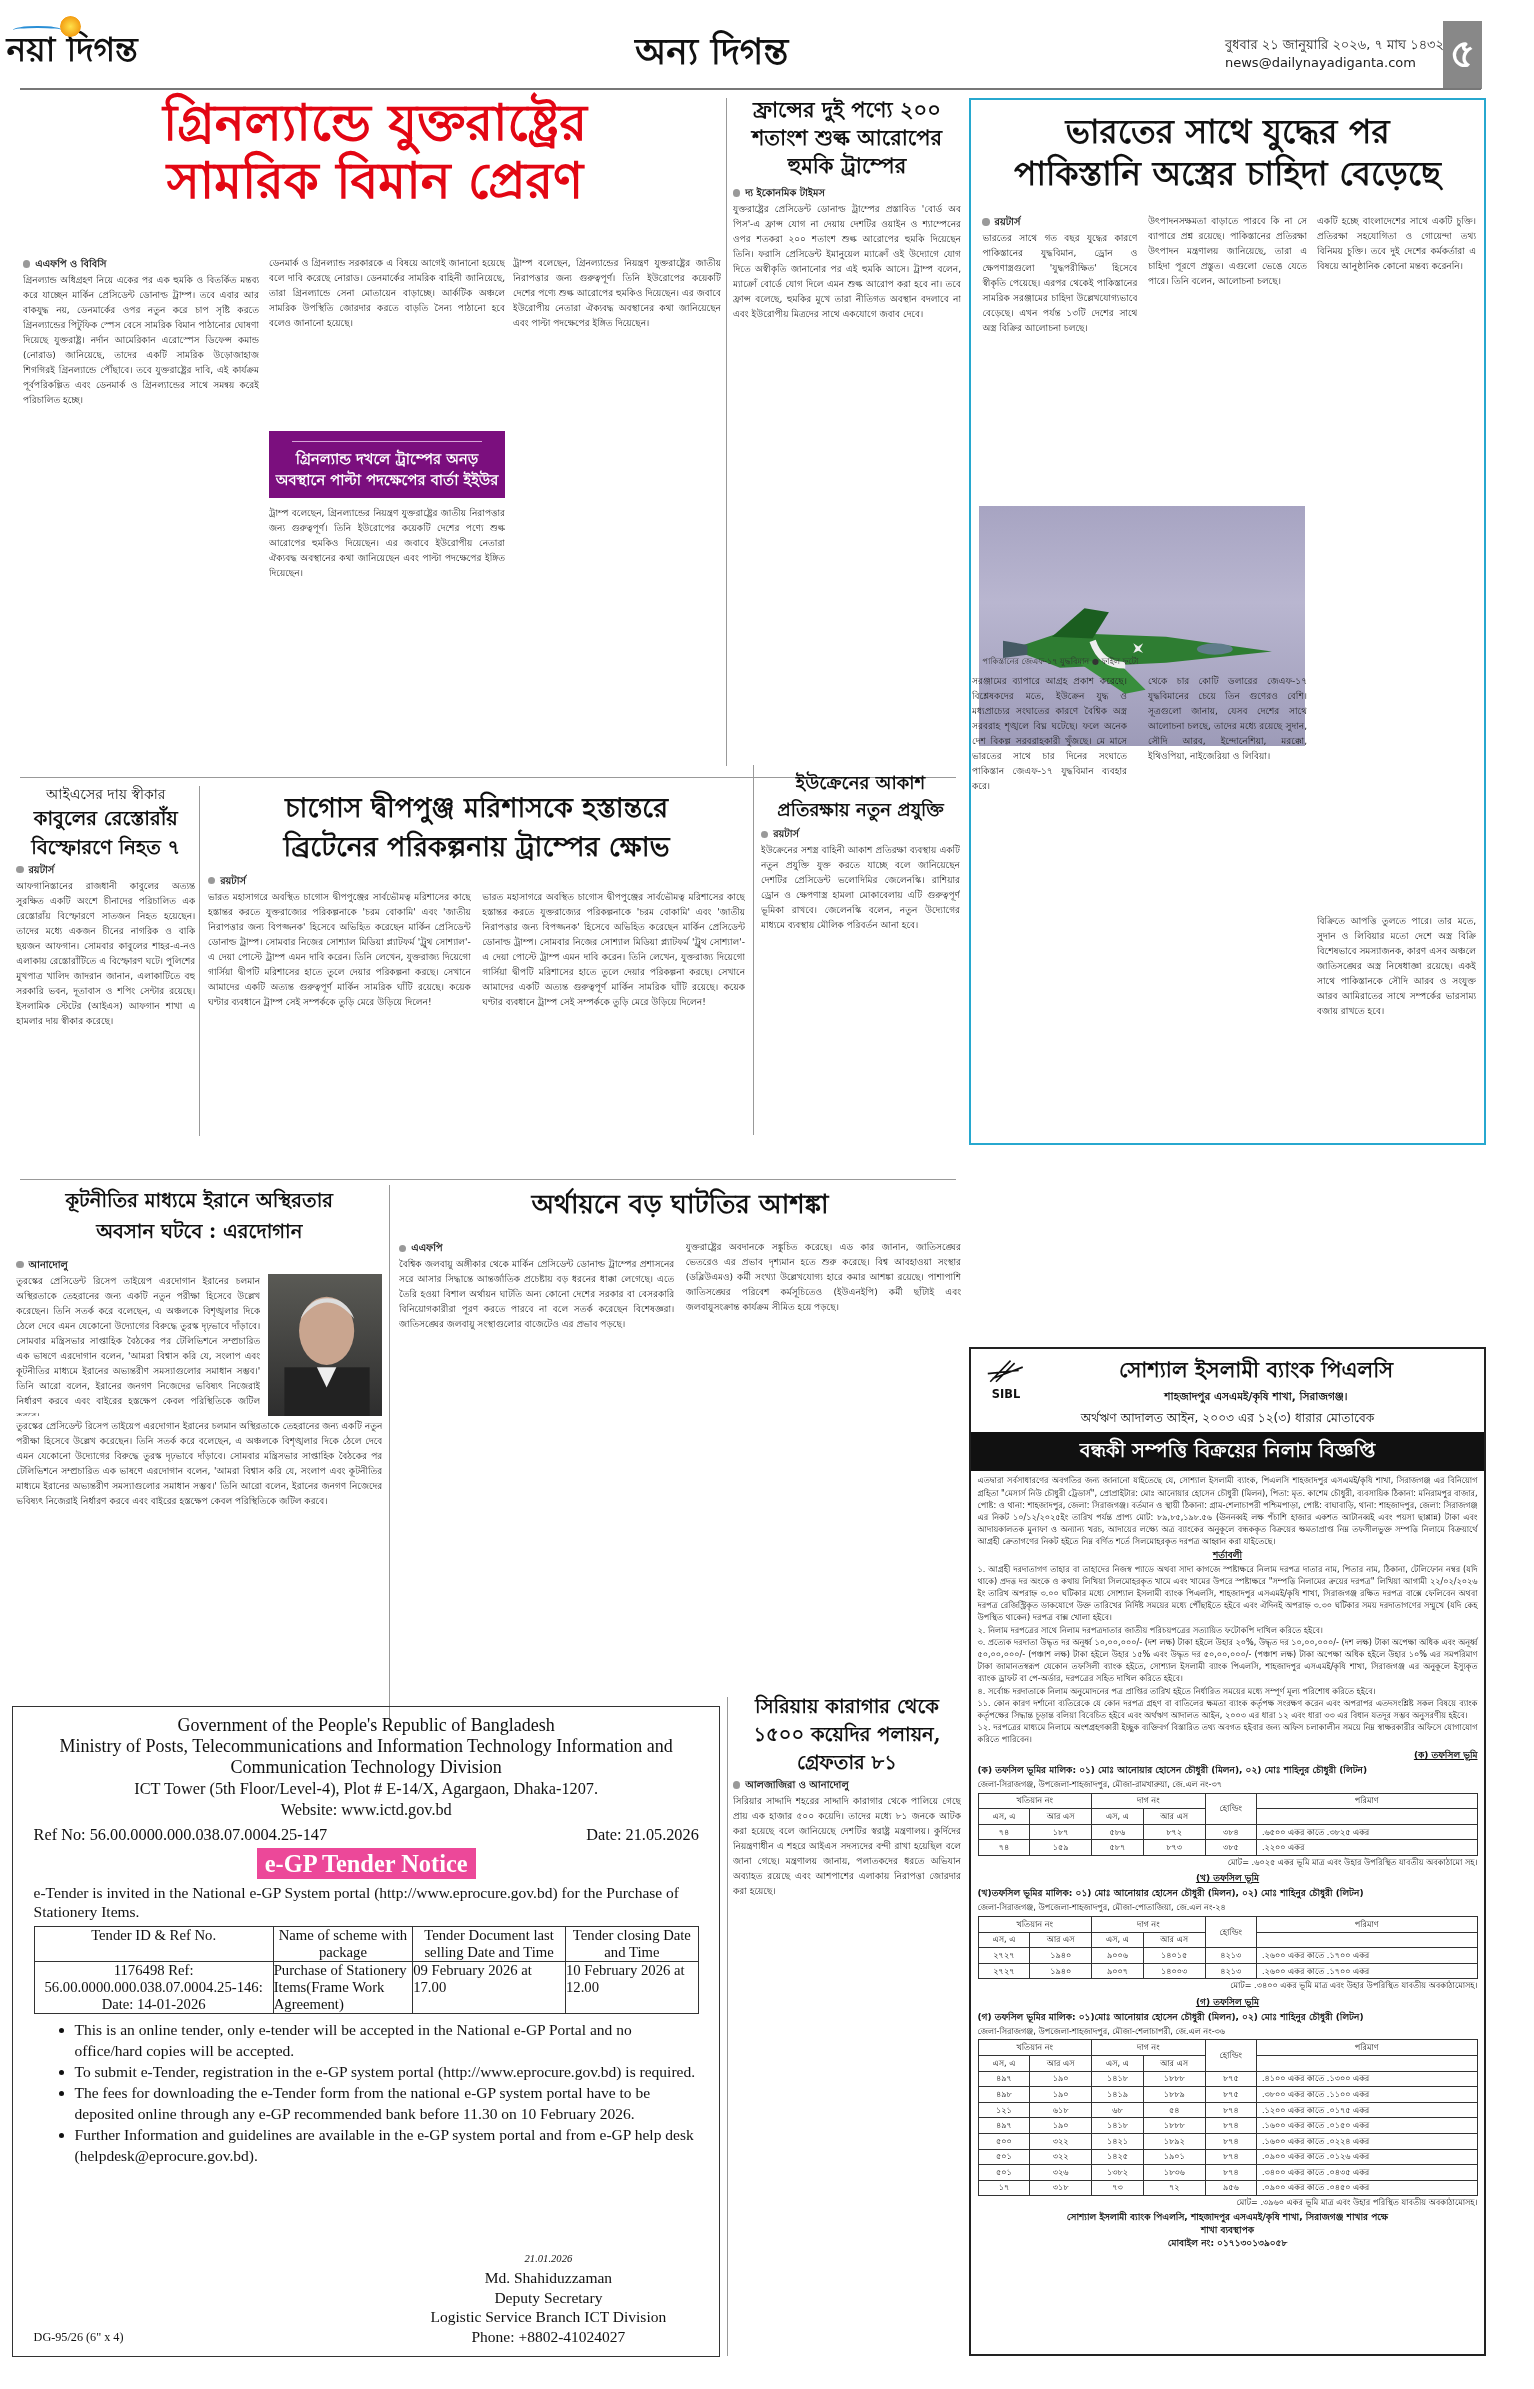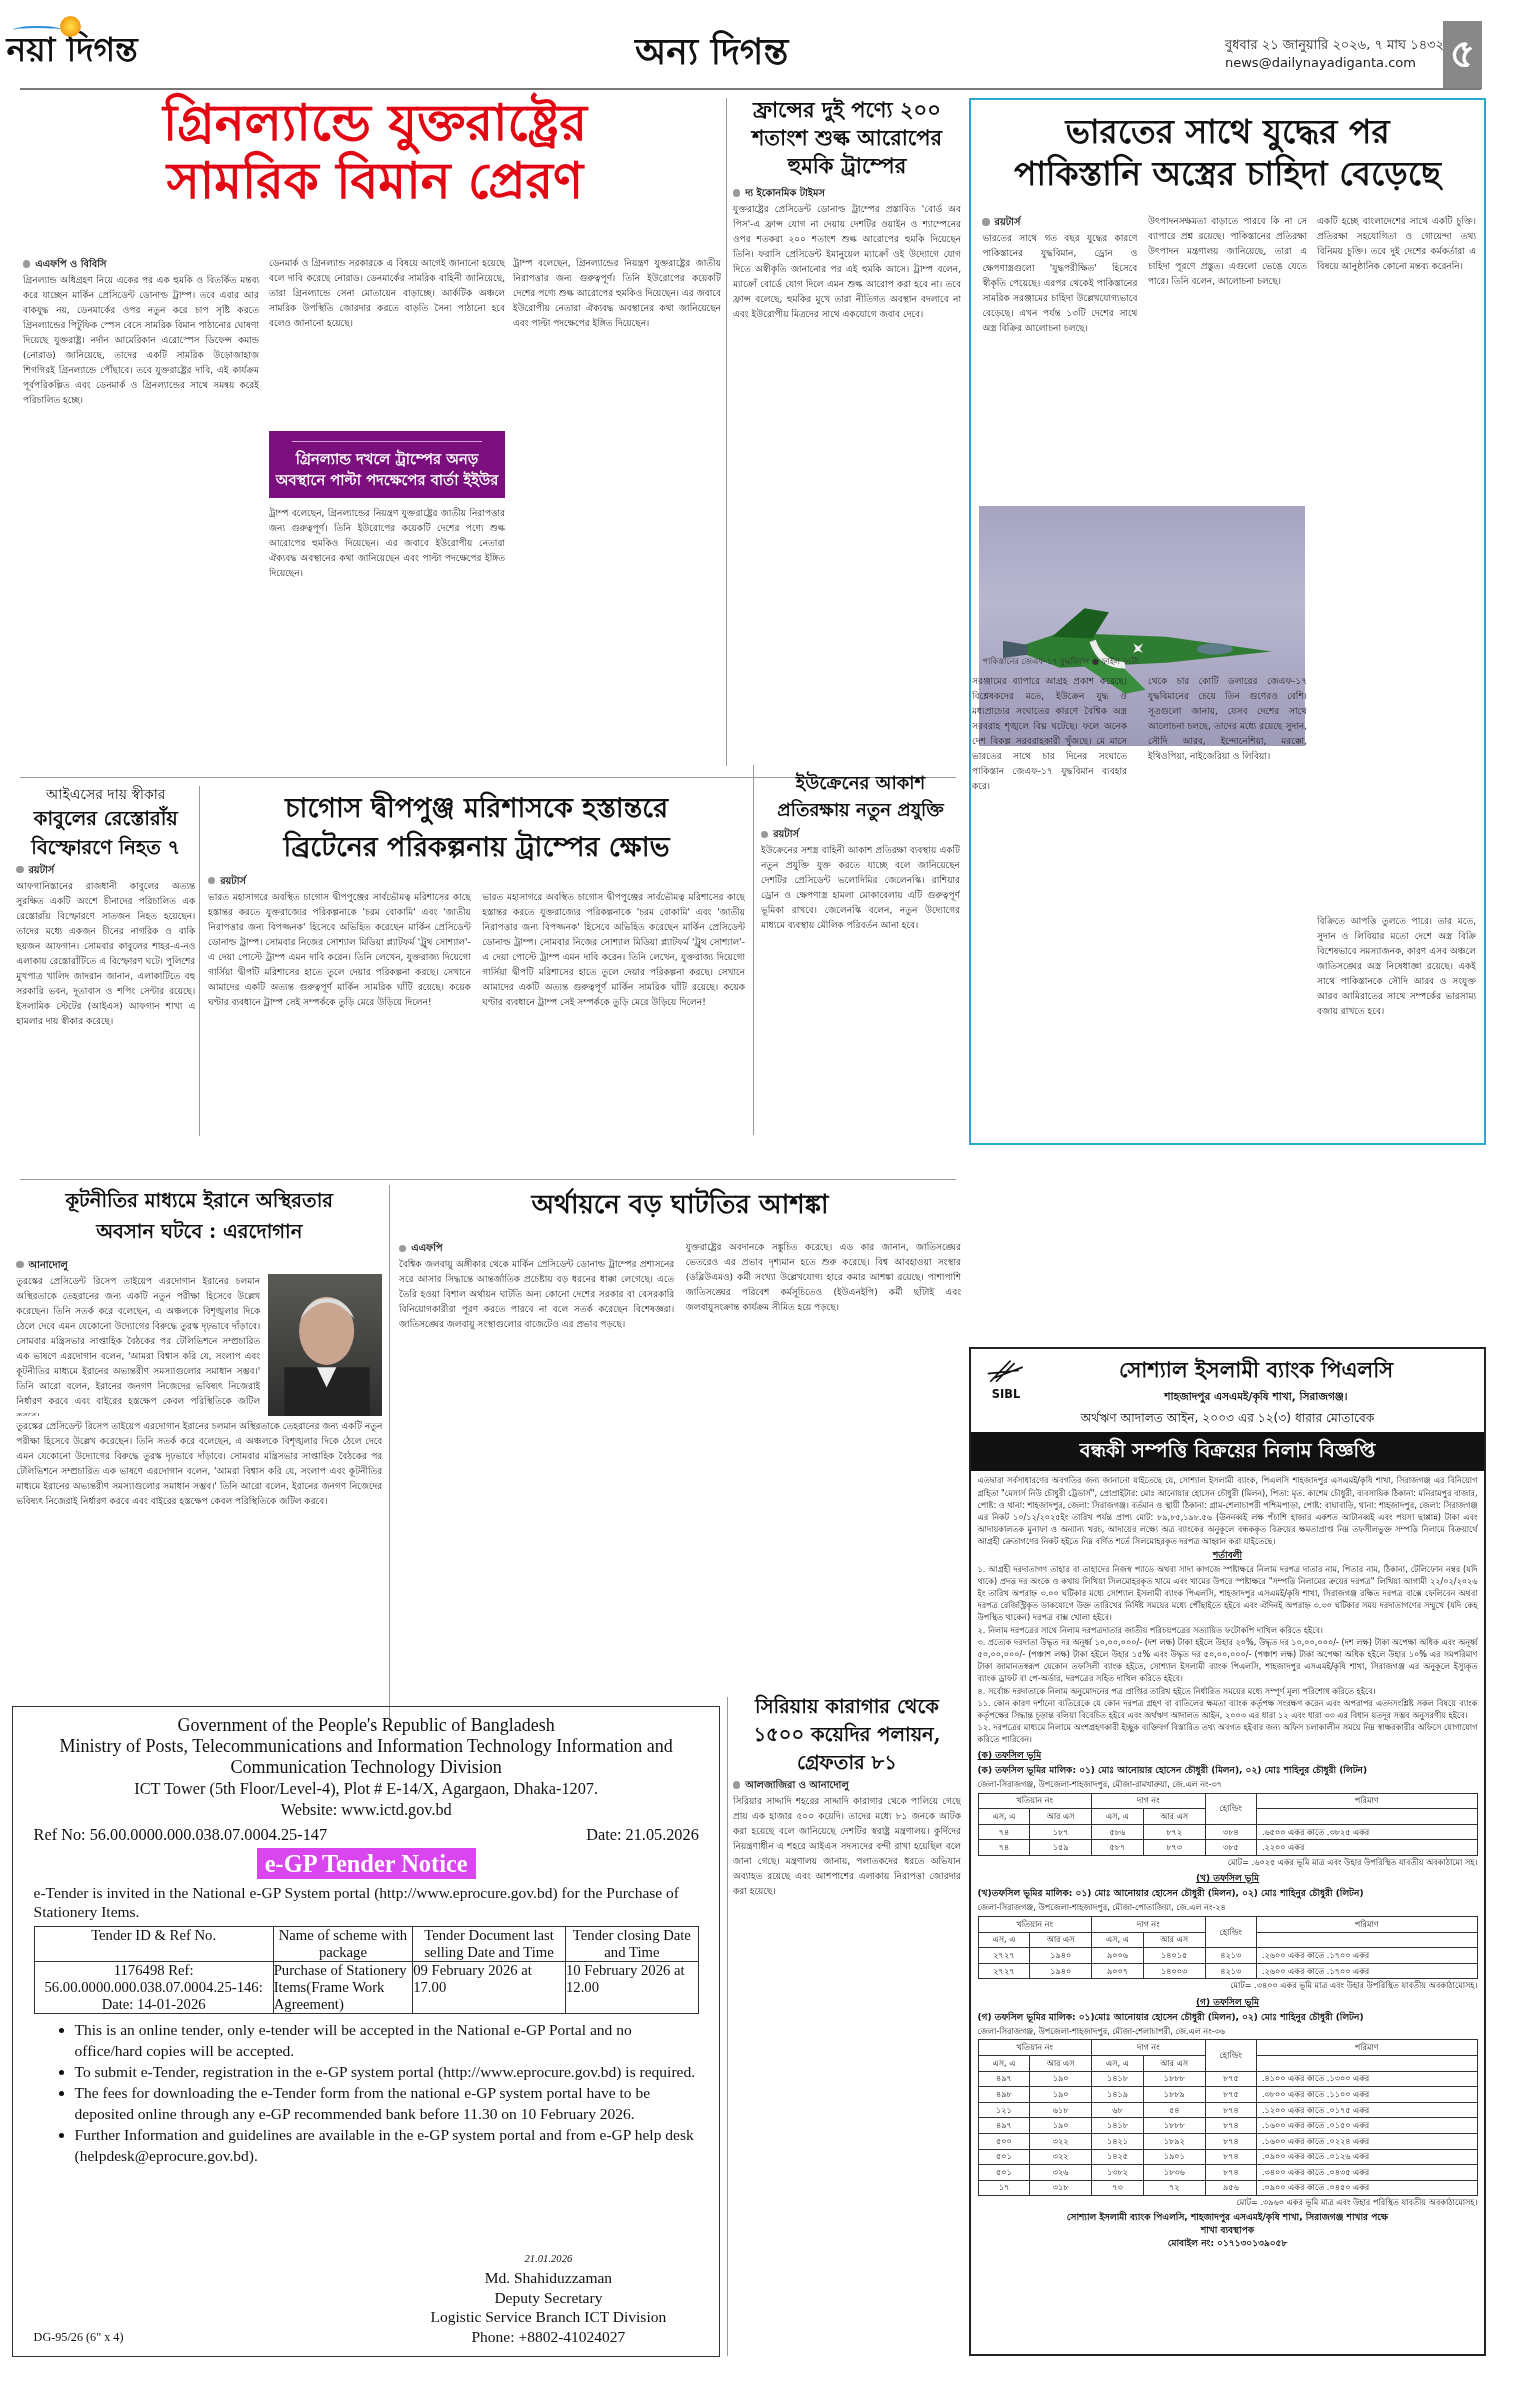--- a/index.html
+++ b/index.html
@@ -24,21 +24,21 @@
 .purple hr{border:none;border-top:1.6px solid #d7a6d8;margin:1.6px 16.3px 6.5px}
 .box-blue{border:2.4px solid #27a8cf}
 .vline{width:0.8px;background:#999}
 .hline{height:0.8px;background:#999}
 .photo-jet{background:linear-gradient(180deg,#a7a4c2 0%,#b9b6d0 40%,#9d9bb8 100%);position:relative;overflow:hidden}
 .jet{position:absolute;left:24.4px;top:98px;width:277px;height:90px}
 .photo-erdogan{background:linear-gradient(180deg,#5a5a55,#2e2e2e);position:relative;overflow:hidden}
 .caption{font-size:8.1px;color:#333}
 .tender{border:1.6px solid #333;font-family:"Liberation Serif",serif;color:#111}
 .tender .c{text-align:center}
-.egp-title{background:#d946ef;color:#fff;font-weight:bold;font-size:24.4px;padding:1.6px 8.1px;display:inline-block}
+.egp-title{background:#ec4899;color:#fff;font-weight:bold;font-size:24.4px;padding:1.6px 8.1px;display:inline-block}
 table.t{border-collapse:collapse;width:100%}
 table.t td,table.t th{border:0.8px solid #333;vertical-align:top;font-weight:normal}
 .sibl{border:2.4px double #222;font-family:"DejaVu Sans",sans-serif}
 .sibl-black{background:#111;color:#fff;text-align:center;font-weight:bold}
 table.land{border-collapse:collapse;width:100%;font-size:8.1px}
 table.land td,table.land th{border:0.8px solid #333;text-align:center;padding:0.8px 1.6px;font-weight:normal;height:15.5px}
 table.land td.amt{text-align:left;padding-left:4.9px}
 .small{font-size:8.1px;line-height:12.2px}
 </style>
 </head>
@@ -256,21 +256,21 @@
   <div class="small" style="text-align:justify;">
     <div>১. আগ্রহী দরদাতাগণ তাহার বা তাহাদের নিজস্ব প্যাডে অথবা সাদা কাগজে স্পষ্টাক্ষরে নিলাম দরপত্র দাতার নাম, পিতার নাম, ঠিকানা, টেলিফোন নম্বর (যদি থাকে) প্রদত্ত দর অংকে ও কথায় লিখিয়া সিলমোহরকৃত খামে এবং খামের উপরে স্পষ্টাক্ষরে "সম্পত্তি নিলামের ক্রয়ের দরপত্র" লিখিয়া আগামী ২২/০২/২০২৬ ইং তারিখ অপরাহ্ন ৩.০০ ঘটিকার মধ্যে সোশ্যাল ইসলামী ব্যাংক পিএলসি, শাহজাদপুর এসএমই/কৃষি শাখা, সিরাজগঞ্জ রক্ষিত দরপত্র বাক্সে ফেলিবেন অথবা দরপত্র রেজিস্ট্রিকৃত ডাকযোগে উক্ত তারিখের নির্দিষ্ট সময়ের মধ্যে পৌঁছাইতে হইবে এবং ঐদিনই অপরাহ্ন ৩.৩০ ঘটিকার সময় দরদাতাগণের সম্মুখে (যদি কেহ উপস্থিত থাকেন) দরপত্র বাক্স খোলা হইবে।</div>
     <div>২. নিলাম দরপত্রের সাথে নিলাম দরপত্রদাতার জাতীয় পরিচয়পত্রের সত্যায়িত ফটোকপি দাখিল করিতে হইবে।</div>
     <div>৩. প্রত্যেক দরদাতা উদ্ধৃত দর অনূর্ধ্ব ১০,০০,০০০/- (দশ লক্ষ) টাকা হইলে উহার ২০%, উদ্ধৃত দর ১০,০০,০০০/- (দশ লক্ষ) টাকা অপেক্ষা অধিক এবং অনূর্ধ্ব ৫০,০০,০০০/- (পঞ্চাশ লক্ষ) টাকা হইলে উহার ১৫% এবং উদ্ধৃত দর ৫০,০০,০০০/- (পঞ্চাশ লক্ষ) টাকা অপেক্ষা অধিক হইলে উহার ১০% এর সমপরিমাণ টাকা জামানতস্বরূপ যেকোন তফসিলী ব্যাংক হইতে, সোশ্যাল ইসলামী ব্যাংক পিএলসি, শাহজাদপুর এসএমই/কৃষি শাখা, সিরাজগঞ্জ এর অনুকূলে ইস্যুকৃত ব্যাংক ড্রাফট বা পে-অর্ডার, দরপত্রের সহিত দাখিল করিতে হইবে।</div>
     <div>৪. সর্বোচ্চ দরদাতাকে নিলাম অনুমোদনের পত্র প্রাপ্তির তারিখ হইতে নির্ধারিত সময়ের মধ্যে সম্পূর্ণ মূল্য পরিশোধ করিতে হইবে।</div>
     <div>১১. কোন কারণ দর্শানো ব্যতিরেকে যে কোন দরপত্র গ্রহণ বা বাতিলের ক্ষমতা ব্যাংক কর্তৃপক্ষ সংরক্ষণ করেন এবং অপরাপর এতদসংশ্লিষ্ট সকল বিষয়ে ব্যাংক কর্তৃপক্ষের সিদ্ধান্ত চূড়ান্ত বলিয়া বিবেচিত হইবে এবং অর্থঋণ আদালত আইন, ২০০৩ এর ধারা ১২ এবং ধারা ৩৩ এর বিধান যতদূর সম্ভব অনুসরণীয় হইবে।</div>
     <div>১২. দরপত্রের মাধ্যমে নিলামে অংশগ্রহণকারী ইচ্ছুক ব্যক্তিবর্গ বিস্তারিত তথ্য অবগত হইবার জন্য অফিস চলাকালীন সময়ে নিম্ন স্বাক্ষরকারীর অফিসে যোগাযোগ করিতে পারিবেন।</div>
   </div>
   <div id="schedules">
       <div>
-        <div style="text-align:left;font-size:9px;font-weight:bold;text-decoration:underline;margin-top:2.4px;">(ক) তফসিল ভূমি</div>
+        <div style="text-align:right;font-size:9px;font-weight:bold;text-decoration:underline;margin-top:2.4px;">(ক) তফসিল ভূমি</div>
         <div style="font-size:9px;font-weight:bold;">(ক) তফসিল ভূমির মালিক: ০১) মোঃ আনোয়ার হোসেন চৌধুরী (মিলন), ০২) মোঃ শাহিনুর চৌধুরী (লিটন)</div>
         <div style="font-size:8.1px;margin-bottom:1.6px;">জেলা-সিরাজগঞ্জ, উপজেলা-শাহজাদপুর, মৌজা-রামখারুয়া, জে.এল নং-৩৭</div>
         <table class="land">
           <tbody>
             <tr>
               <th colspan="2">খতিয়ান নং</th>
               <th colspan="2">দাগ নং</th>
               <th rowspan="2">হোল্ডিং</th>
               <th>পরিমাণ</th>
             </tr>

